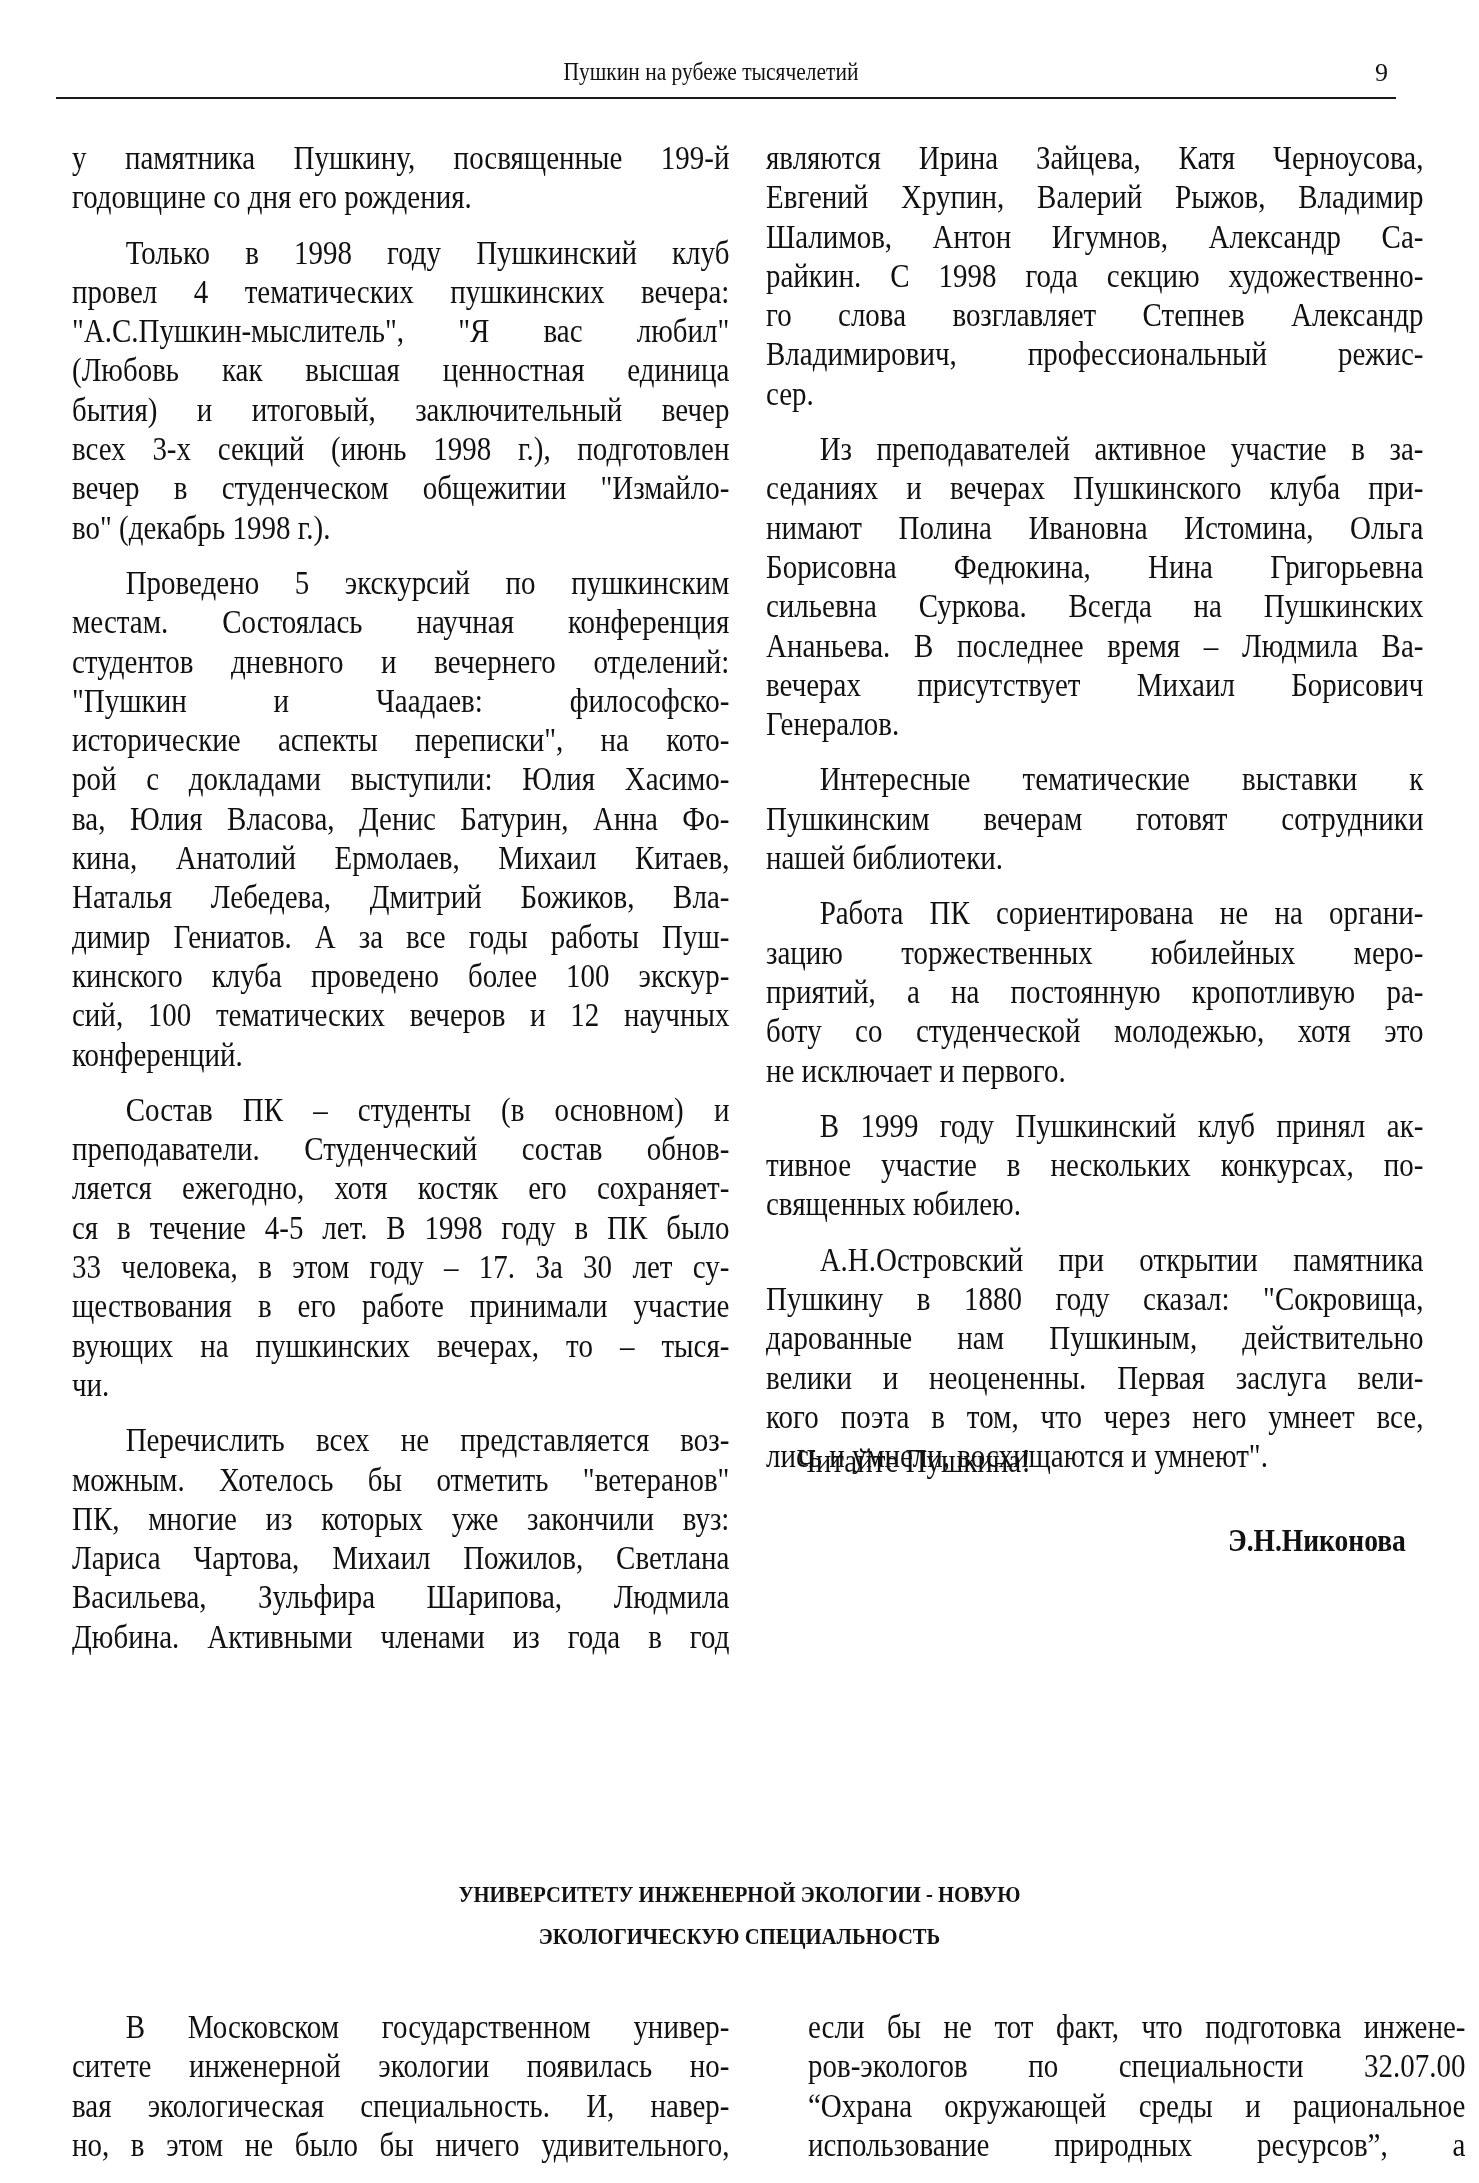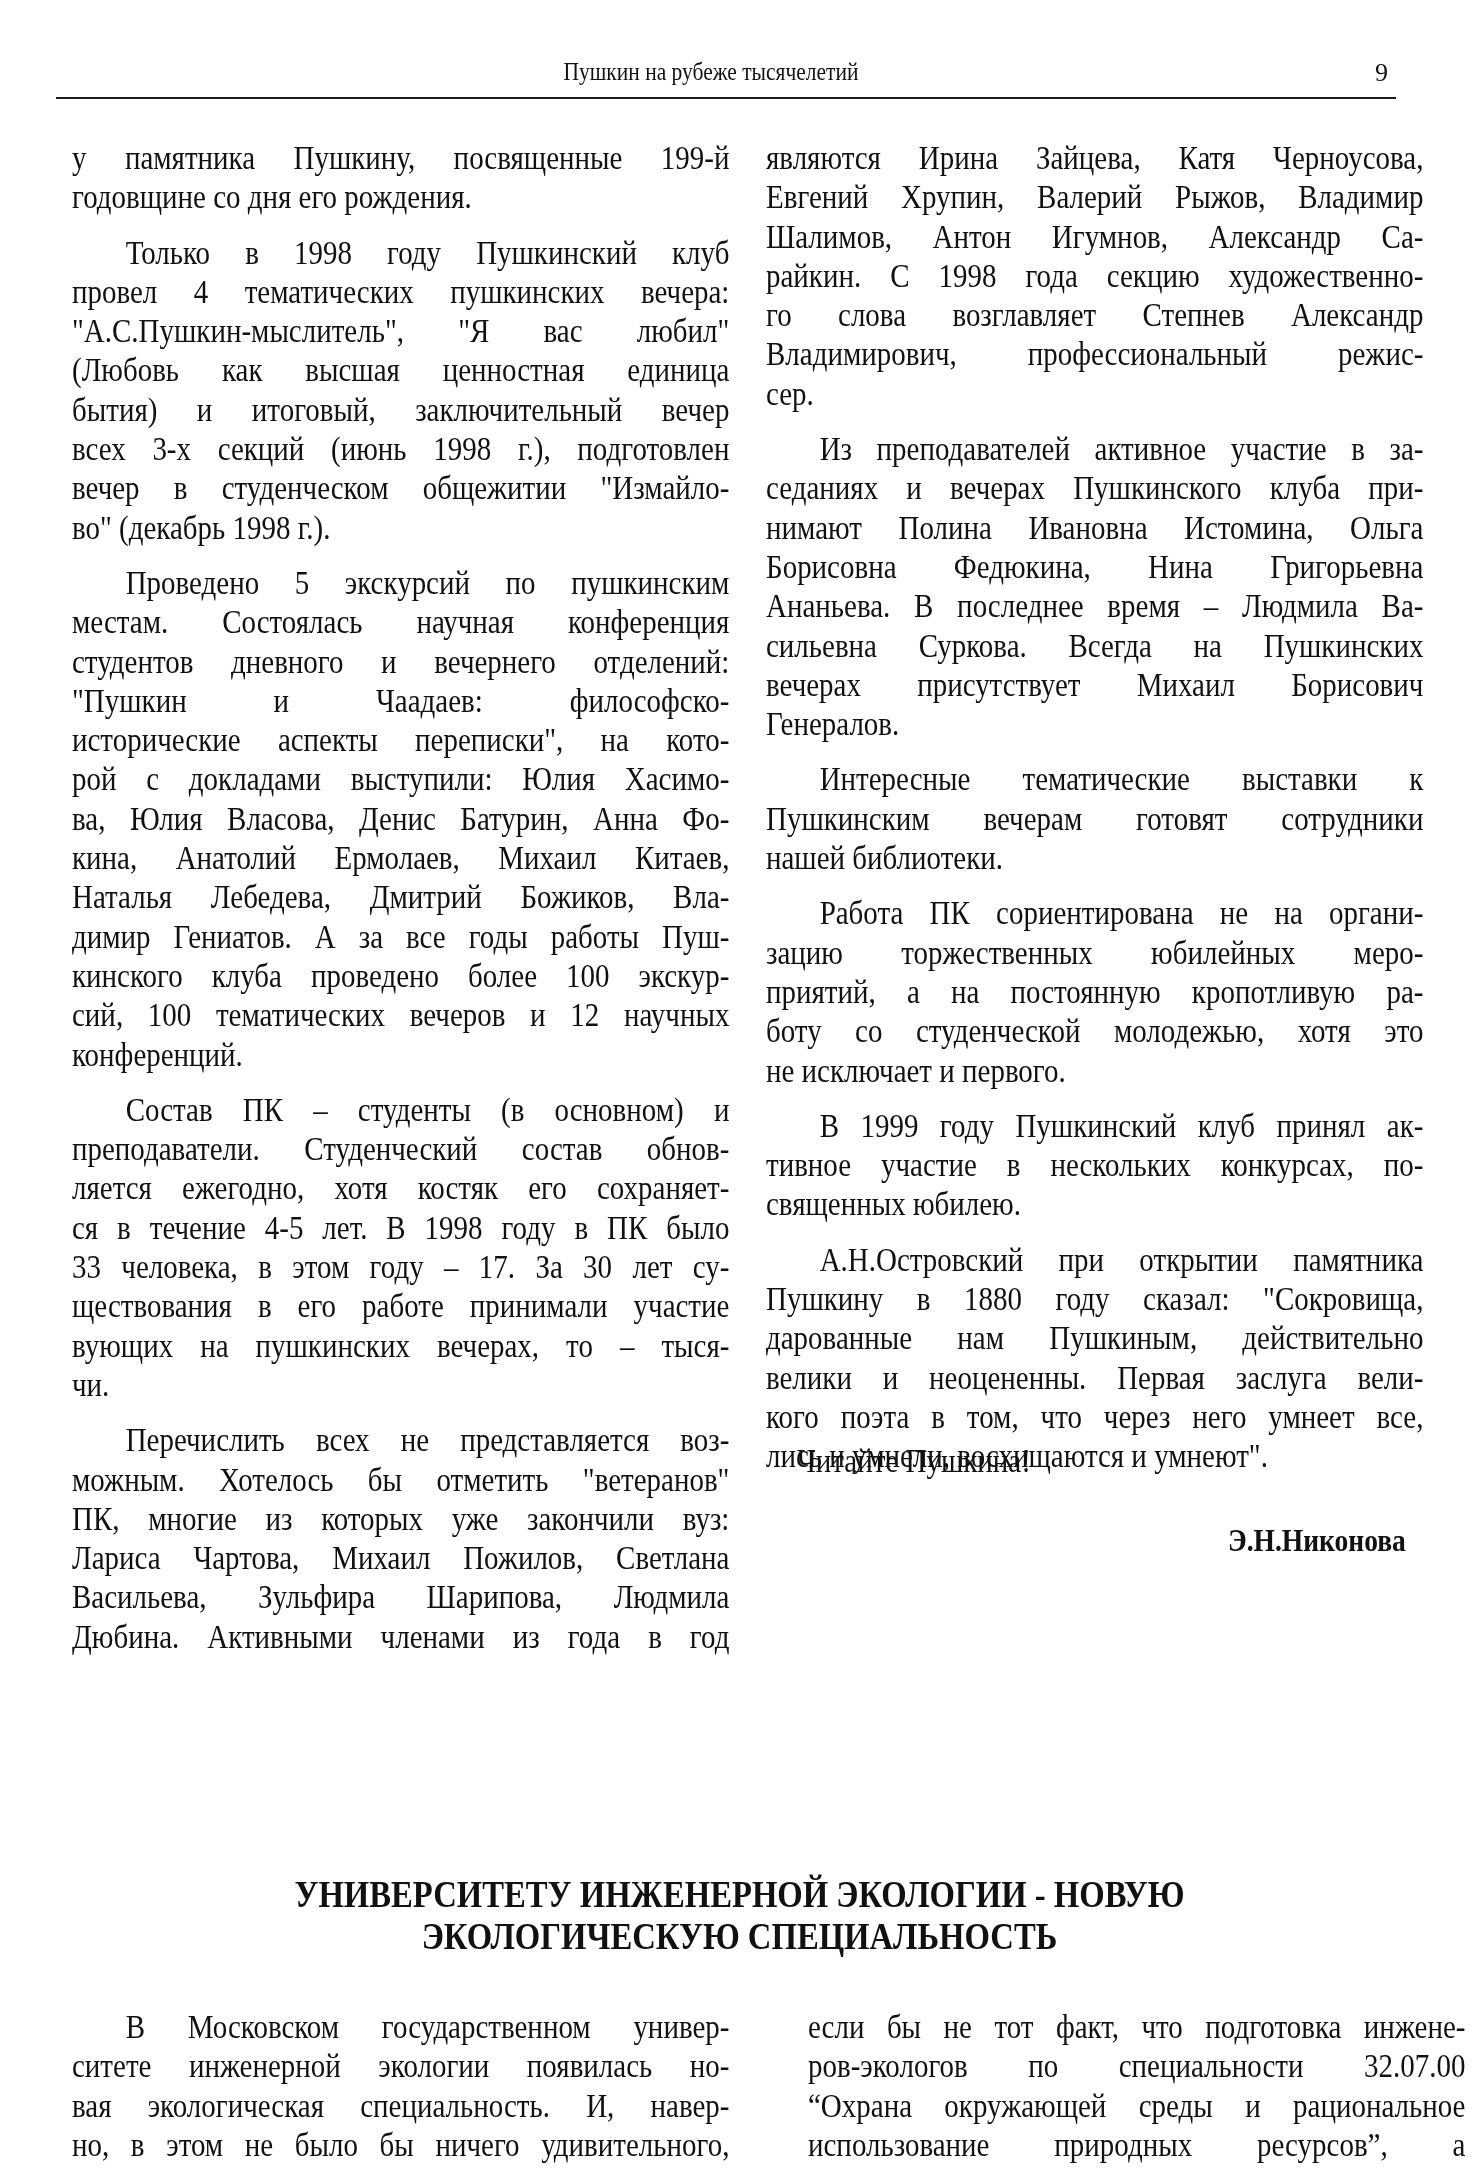--- a/index.html
+++ b/index.html
@@ -16,21 +16,21 @@
   .para { margin: 16px; }
   .line { display: block; height: 39.3px; line-height: 39.3px; font-size: 33.5px; white-space: nowrap;
           text-align: justify; text-align-last: justify; overflow: visible; }
   .line .inner { display: inline-block; width: 760px; transform: scaleX(0.865); transform-origin: 0 0;
                  text-align: justify; text-align-last: justify; }
   .line.last .inner { text-align-last: left; }
   .line.indent .inner { padding-left: 62px; box-sizing: border-box; }
   .closing { position: absolute; left: 797px; top: 1442px; font-size: 33.5px; transform: scaleX(0.865); transform-origin: 0 0; white-space: nowrap; }
   .signature { position: absolute; right: 73px; top: 1522px; font-size: 32px; font-weight: bold; transform: scaleX(0.86); transform-origin: 100% 0; white-space: nowrap; }
   .article2-title { position: absolute; left: 0; width: 1479px; top: 1873px; text-align: center;
-                    font-weight: bold; font-size: 38px; line-height: 42px; }
+                    font-weight: bold; font-size: 24px; line-height: 42px; }
   .article2-title span { display: block; transform: scaleX(0.86); }
   .col2-left { left: 56px; top: 1991px; }
   .col2-right { left: 792px; top: 1991px; }
 </style>
 </head>
 <body>
 
 <div class="running-header">
   <div class="running-title">Пушкин на рубеже тысячелетий</div>
   <div class="page-number">9</div>
@@ -94,22 +94,22 @@
       <div class="line"><span class="inner">райкин. С 1998 года секцию художественно-</span></div>
       <div class="line"><span class="inner">го слова возглавляет Степнев Александр</span></div>
       <div class="line"><span class="inner">Владимирович, профессиональный режис-</span></div>
       <div class="line last"><span class="inner">сер.</span></div>
     </div>
     <div class="para">
       <div class="line indent"><span class="inner">Из преподавателей активное участие в за-</span></div>
       <div class="line"><span class="inner">седаниях и вечерах Пушкинского клуба при-</span></div>
       <div class="line"><span class="inner">нимают Полина Ивановна Истомина, Ольга</span></div>
       <div class="line"><span class="inner">Борисовна Федюкина, Нина Григорьевна</span></div>
+      <div class="line"><span class="inner">сильевна Суркова. Всегда на Пушкинских</span></div>
       <div class="line"><span class="inner">Ананьева. В последнее время – Людмила Ва-</span></div>
-      <div class="line"><span class="inner">сильевна Суркова. Всегда на Пушкинских</span></div>
       <div class="line"><span class="inner">вечерах присутствует Михаил Борисович</span></div>
       <div class="line last"><span class="inner">Генералов.</span></div>
     </div>
     <div class="para">
       <div class="line indent"><span class="inner">Интересные тематические выставки к</span></div>
       <div class="line"><span class="inner">Пушкинским вечерам готовят сотрудники</span></div>
       <div class="line last"><span class="inner">нашей библиотеки.</span></div>
     </div>
     <div class="para">
       <div class="line indent"><span class="inner">Работа ПК сориентирована не на органи-</span></div>

